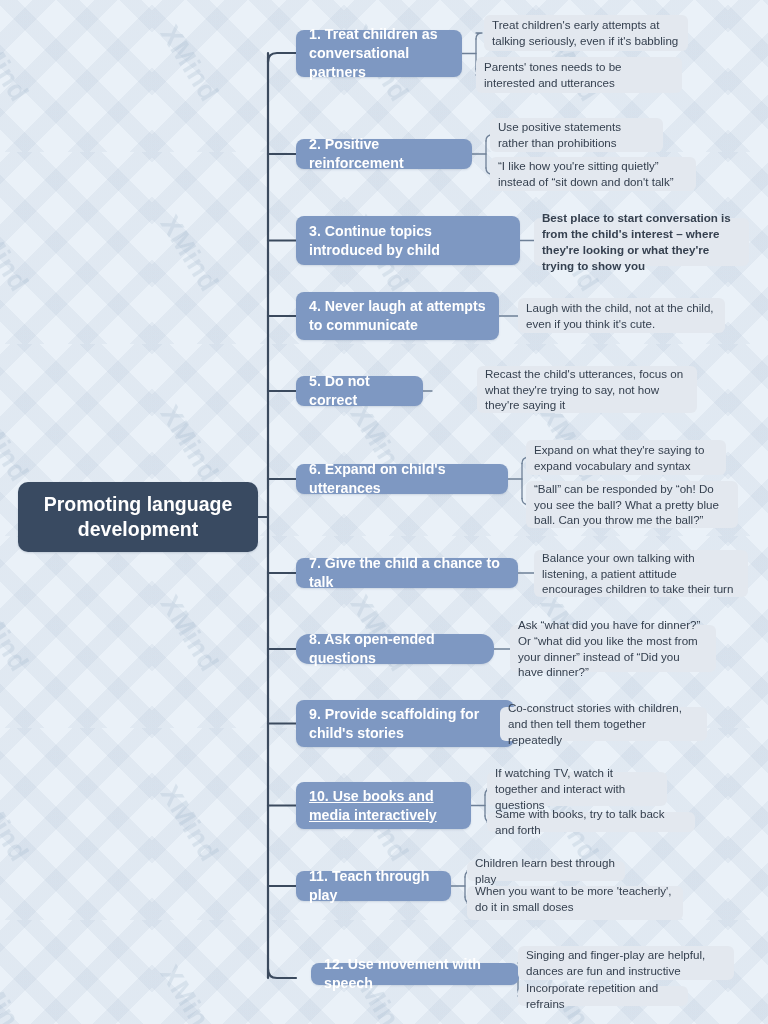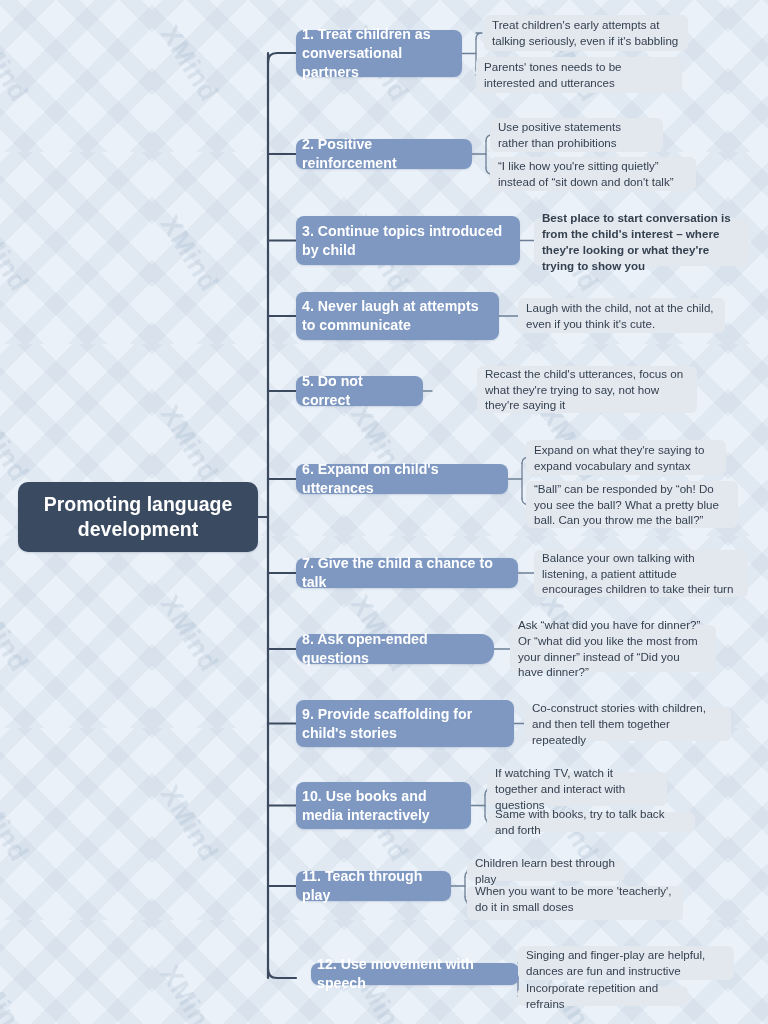--- a/index.html
+++ b/index.html
@@ -71,21 +71,21 @@
     padding: 6px 14px;
     box-shadow: 0 1px 2px rgba(40,60,90,0.18);
   }
   .branch-node {
     background: #7e98c2;
     border-radius: 8px;
     color: #ffffff;
     font-size: 14.2px;
     font-weight: 700;
     line-height: 1.32;
-    padding: 7px 12px 7px 6px;
+    padding: 7px 12px 7px 13px;
     box-shadow: 0 1px 2px rgba(60,85,125,0.16);
   }
   .leaf-node {
     background: #e3e8ef;
     border-radius: 6px;
     color: #35404f;
     font-size: 11.6px;
     font-weight: 400;
     line-height: 1.36;
     padding: 5px 9px 5px 8px;
@@ -229,24 +229,24 @@
       </div>
       <div class="node branch-node" style="left: 296px; top: 634px; width: 198px; height: 30px; border-radius: 13px;">
         <span>8. Ask open-ended questions</span>
       </div>
       <div class="node leaf-node" style="left: 510px; top: 625px; width: 206px; height: 47px;">
         <span>Ask “what did you have for dinner?” Or “what did you like the most from your dinner” instead of “Did you have dinner?”</span>
       </div>
       <div class="node branch-node" style="left: 296px; top: 700px; width: 218px; height: 47px;">
         <span>9. Provide scaffolding for child's stories</span>
       </div>
-      <div class="node leaf-node" style="left: 524px; top: 707px; width: 207px; height: 34px;">
+      <div class="node leaf-node" style="left: 500px; top: 707px; width: 207px; height: 34px;">
         <span>Co-construct stories with children, and then tell them together repeatedly</span>
       </div>
-      <div class="node branch-node" style="left: 296px; top: 782px; width: 175px; height: 47px;">
+      <div class="node branch-node" style="left: 296px; top: 782px; width: 175px; height: 47px; text-decoration: underline;">
         <span>10. Use books and media interactively</span>
       </div>
       <div class="node leaf-node" style="left: 487px; top: 772px; width: 180px; height: 34px;">
         <span>If watching TV, watch it together and interact with questions</span>
       </div>
       <div class="node leaf-node single-line" style="left: 487px; top: 812px; width: 208px; height: 20px;">
         <span>Same with books, try to talk back and forth</span>
       </div>
       <div class="node branch-node" style="left: 296px; top: 871px; width: 155px; height: 30px;">
         <span>11. Teach through play</span>

